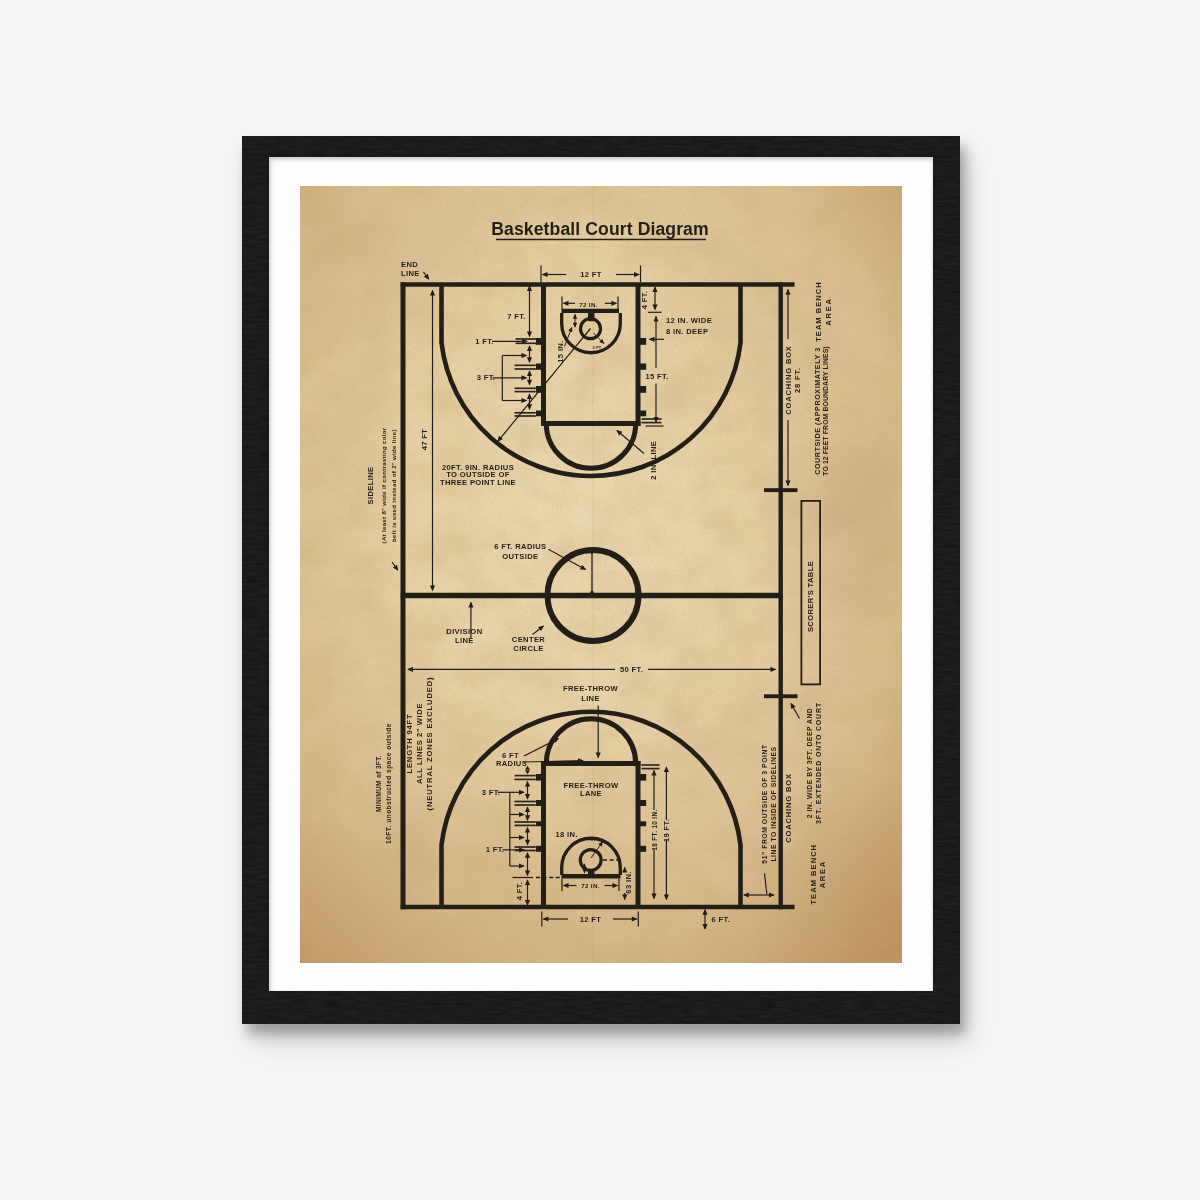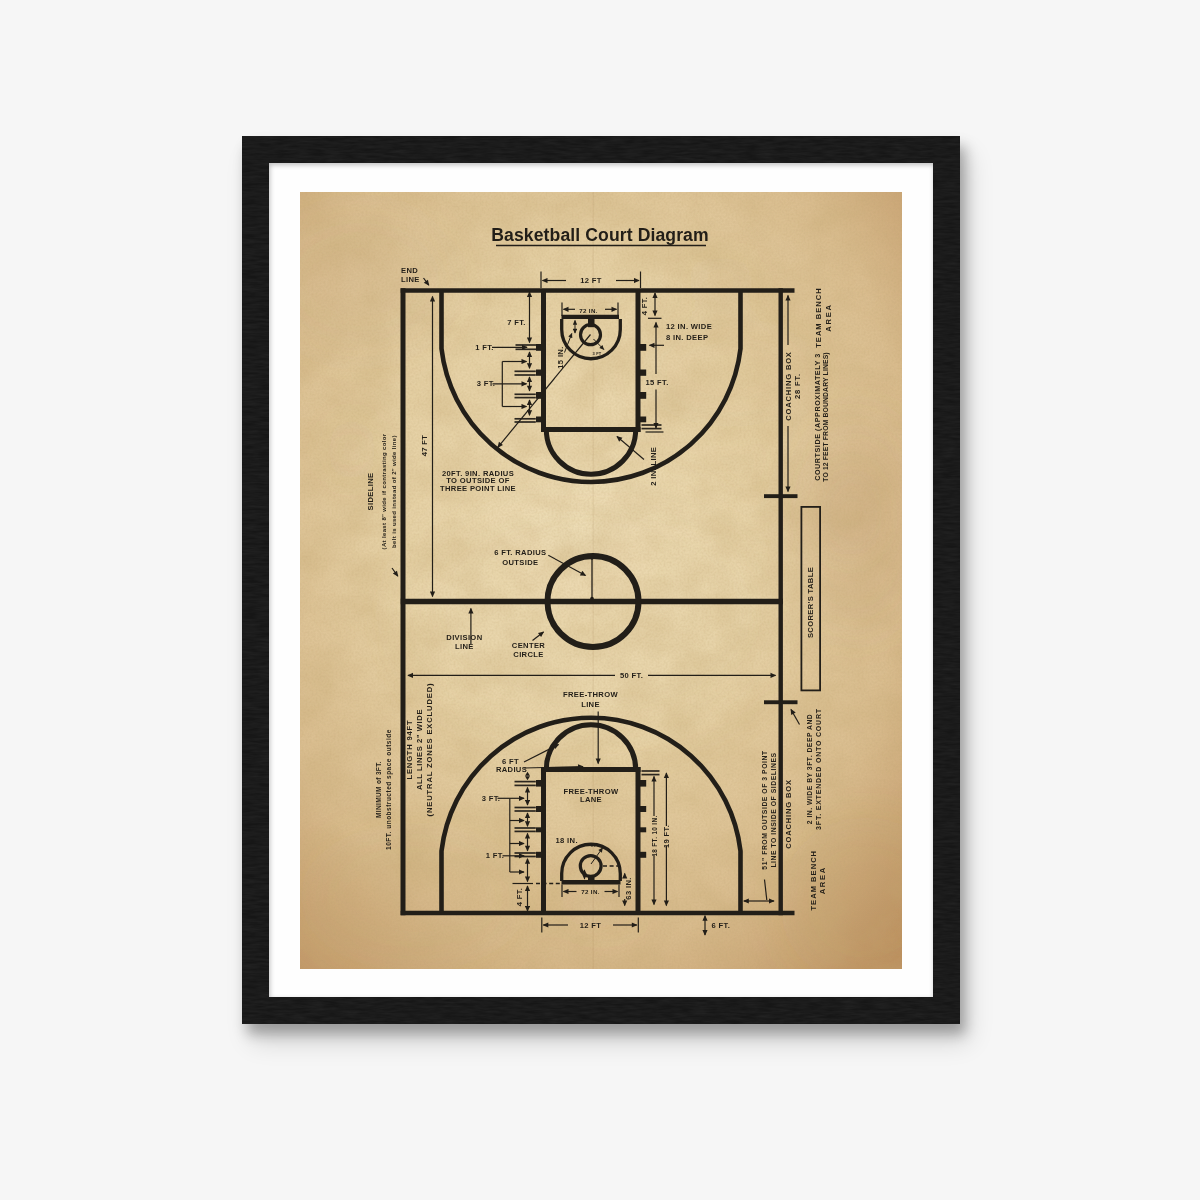--- a/index.html
+++ b/index.html
@@ -1,19 +1,19 @@
 <!DOCTYPE html>
 <html><head>
 <meta charset="utf-8">
 <style>
   html,body{margin:0;padding:0;}
   body{width:1200px;height:1200px;background:#f6f6f6;position:relative;font-family:"Liberation Sans",sans-serif;}
   #frame{position:absolute;left:242px;top:136px;width:718px;height:888px;background:#161616;
     box-shadow:5px 10px 12px rgba(0,0,0,0.28), 9px 18px 24px rgba(0,0,0,0.14);}
-  #mat{position:absolute;left:27px;top:27px;width:664px;height:834px;background:#fefefe;
+  #mat{position:absolute;left:27px;top:21px;width:664px;height:834px;background:#fefefe;
     box-shadow:inset 1px 2px 5px rgba(0,0,0,0.25);}
   #paper{position:absolute;left:31px;top:29px;width:602px;height:777px;}
 </style>
 </head>
 <body>
 
 <div id="frame">
   <svg width="718" height="888" style="position:absolute;left:0;top:0;">
     <filter id="wood" x="0" y="0" width="100%" height="100%">
       <feTurbulence type="fractalNoise" baseFrequency="0.06 0.4" numOctaves="3" seed="8" result="n"></feTurbulence>

